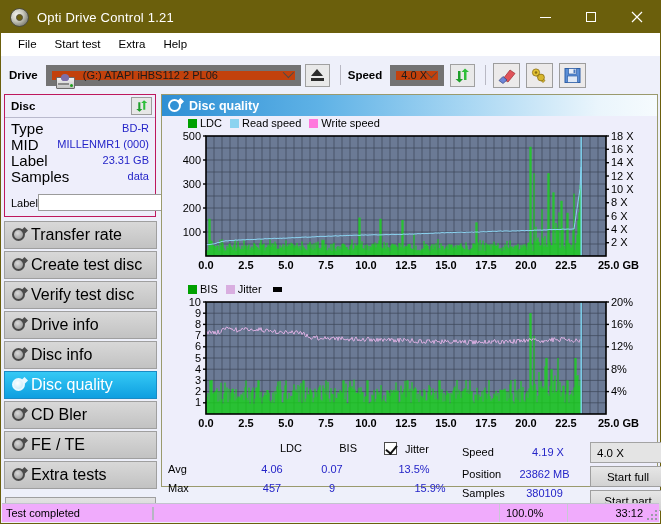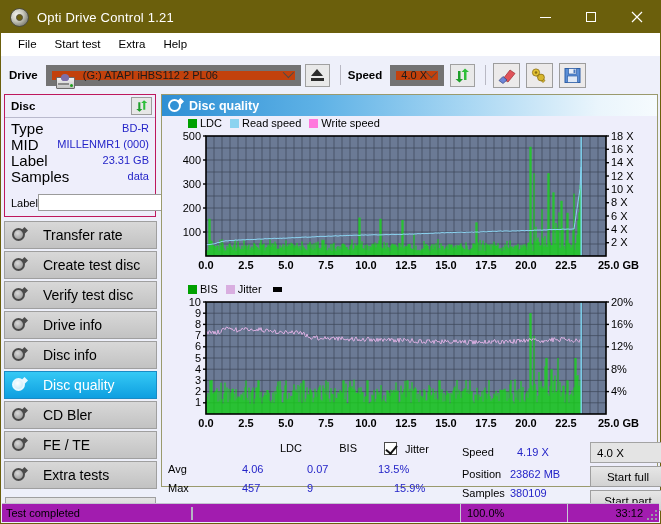--- a/index.html
+++ b/index.html
@@ -124,21 +124,21 @@
   .navbtn{
     height:28px;margin:0 1px 2px 1px;
     background:linear-gradient(#d8d8d8,#c2c2c2);
     border:1px solid #9f9f9f;display:flex;align-items:center;
     box-sizing:border-box;padding-left:6px;
   }
   .navbtn.active{
     background:linear-gradient(#35c9f5,#0e9fe0);
     border:1px solid #1a8bc4;
   }
-  .navbtn .lbl{margin-left:16px;font-size:14px;color:#000;}
+  .navbtn .lbl{margin-left:4px;font-size:16px;color:#000;}
   .navbtn.active .lbl{color:#fff;}
   .nav-icon{width:16px;height:16px;position:relative;flex:none;}
   .nav-icon .ring{
     position:absolute;left:1px;top:1px;width:13px;height:13px;border-radius:50%;
     border:2px solid #4b4b4b;box-sizing:border-box;
     background:radial-gradient(circle at 40% 35%,#d9d9d9,#8e8e8e);
   }
   .navbtn.active .nav-icon .ring{border-color:#e8f8ff;background:radial-gradient(circle at 40% 35%,#ffffff,#bfe6f7);}
   .nav-icon .sp{position:absolute;right:0px;top:1px;width:5px;height:5px;background:#4b4b4b;transform:rotate(45deg);}
   .navbtn.active .nav-icon .sp{background:#eaf8ff;}
@@ -173,42 +173,42 @@
   .plot-wrap{position:relative;}
   .plot-svg{display:block;}
 
   
   .stats{
     flex:1;display:flex;padding:4px 0 0 0;position:relative;
   }
   .stats-left{width:300px;position:relative;}
   .stats-right{flex:1;position:relative;}
   .st{position:absolute;font-size:11px;color:#000;white-space:nowrap;}
-  .stv{position:absolute;font-size:11px;color:#2424c8;white-space:nowrap;text-align:left;}
+  .stv{position:absolute;font-size:11px;color:#2424c8;white-space:nowrap;text-align:center;}
   .chk{
     position:absolute;width:13px;height:13px;border:1px solid #4a4a4a;background:#fff;box-sizing:border-box;
   }
   .chk:after{
     content:"";position:absolute;left:3px;top:0px;width:5px;height:9px;
     border-right:2px solid #111;border-bottom:2px solid #111;transform:rotate(40deg);
   }
   .sbtn{
     position:absolute;background:linear-gradient(#e6e6e6,#d2d2d2);border:1px solid #9f9f9f;
     display:flex;align-items:center;justify-content:center;font-size:11.5px;box-sizing:border-box;
   }
   .scombo{
     position:absolute;height:21px;background:#e4e4e4;border:1px solid #a3a3a3;box-sizing:border-box;
     display:flex;align-items:center;
   }
   .scombo .txt{padding-left:6px;font-size:11.5px;}
 
   
   .statusbar{
     position:absolute;left:1px;right:1px;bottom:1px;height:18px;display:flex;align-items:center;
-    background:#a21caf;border-top:1px solid #c3c3cf;gap:39px;
+    background:#f0abfc;border-top:1px solid #c3c3cf;
   }
   .sb-cell{height:18px;display:flex;align-items:center;box-sizing:border-box;}
   .sb-text{width:147px;padding-left:4px;font-size:11px;}
   .sb-prog{flex:1;padding:2px 3px;}
   .sb-prog .bar{height:13px;background:#d9d9e2;border:1px solid #b5b5c2;box-sizing:border-box;position:relative;}
   .sb-prog .fill{position:absolute;left:0;top:0;bottom:0;background:#12b512;}
   .sb-pct{width:68px;padding-left:6px;font-size:11px;border-left:1px solid #c8c8d4;}
   .sb-time{width:92px;padding-right:16px;justify-content:flex-end;font-size:11px;border-left:1px solid #c8c8d4;}
   .grip{position:absolute;right:2px;bottom:2px;width:12px;height:12px;}
   .grip i{position:absolute;width:2px;height:2px;background:#9a9aa8;}

